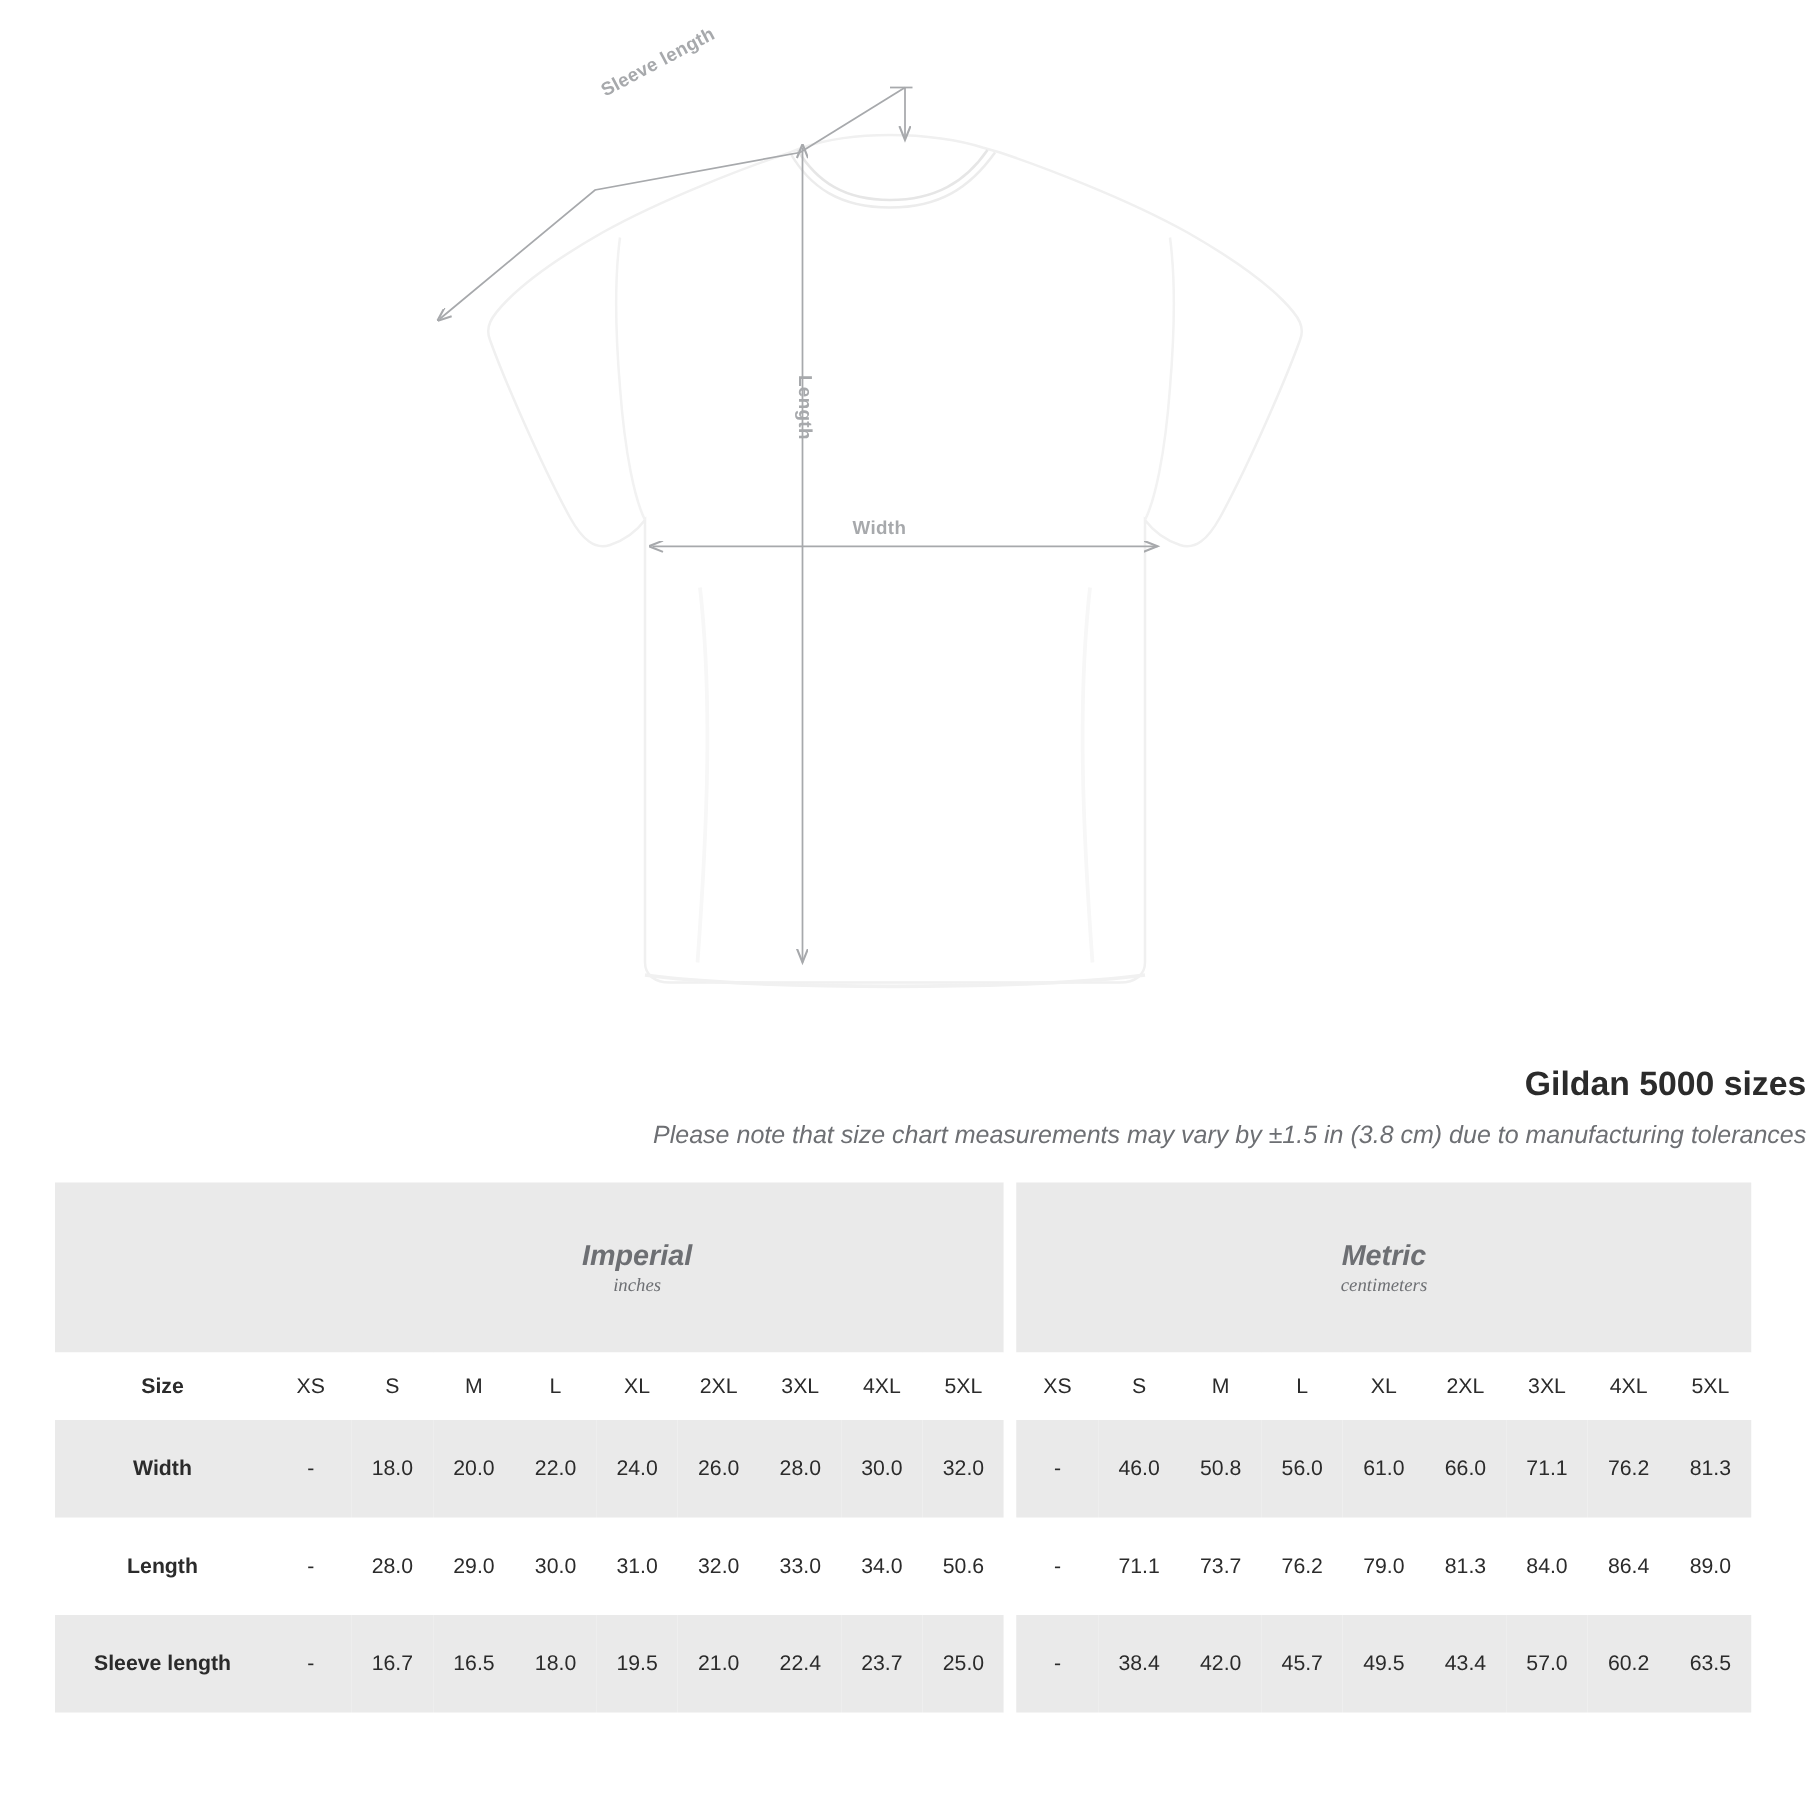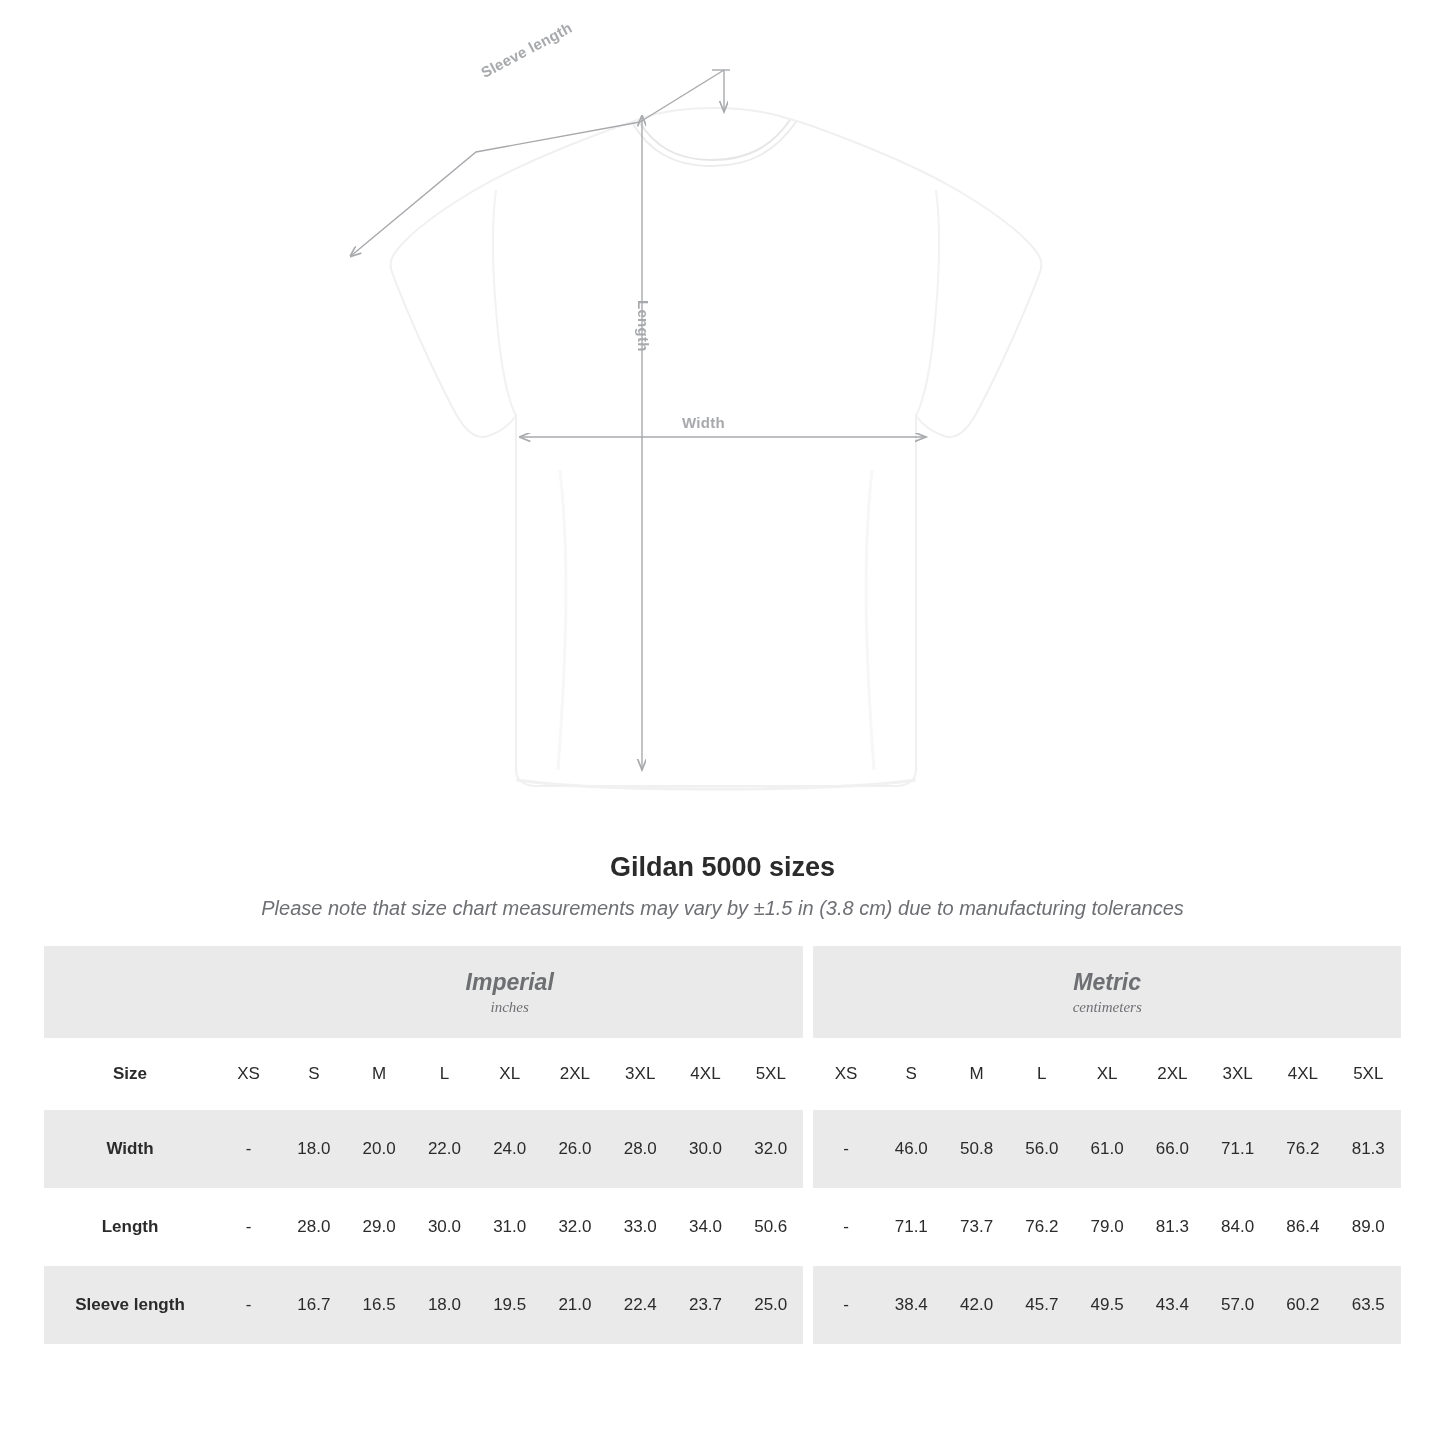--- a/index.html
+++ b/index.html
@@ -53,21 +53,21 @@
     transform: rotate(90deg);
     transform-origin: left top;
   }
   #label-width {
     left: 682px;
     top: 414px;
   }
 
   
   .title-block {
-    text-align: center;
+    text-align: right;
     margin-top: 22px;
   }
   .chart-title {
     font-size: 27px;
     font-weight: bold;
     color: #2b2b2b;
     margin: 0;
   }
   .chart-note {
     font-size: 20px;
@@ -89,40 +89,40 @@
   }
   table.size-table td, table.size-table th {
     padding: 0;
     text-align: center;
     vertical-align: middle;
     font-size: 17px;
     color: #2b2b2b;
     font-weight: normal;
   }
   .unit-row td {
-    height: 92px;
+    height: 136px;
     background: #eaeaea;
     margin-top: 20px;
   }
   .unit-name {
     font-size: 23px;
     font-style: italic;
     font-weight: bold;
     color: #6d6f73;
     line-height: 1.25;
   }
   .unit-sub {
     font-size: 15px;
     font-style: italic;
     color: #6d6f73;
     margin-top: 3px;
     font-family: Liberation Serif, serif;
   }
   .head-row td {
-    height: 72px;
+    height: 54px;
     background: #ffffff;
     font-weight: bold;
     font-size: 17px;
   }
   .head-row td.rowlabel {
     font-weight: bold;
   }
   .data-row td {
     height: 78px;
   }

